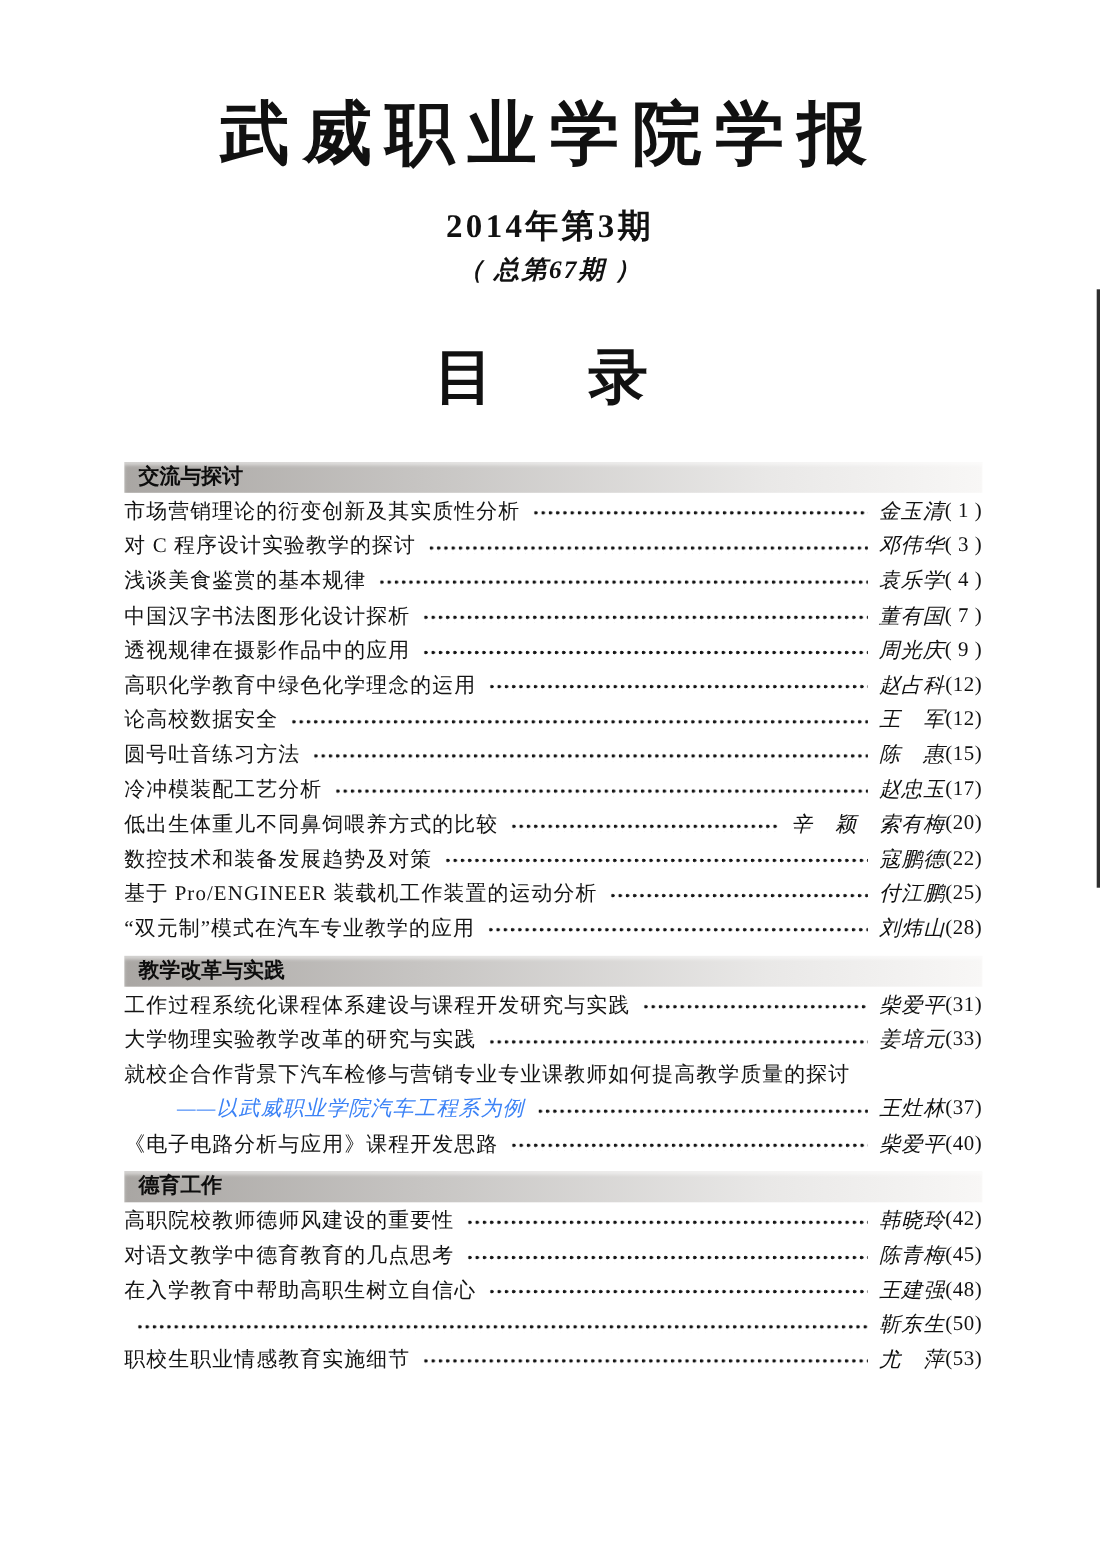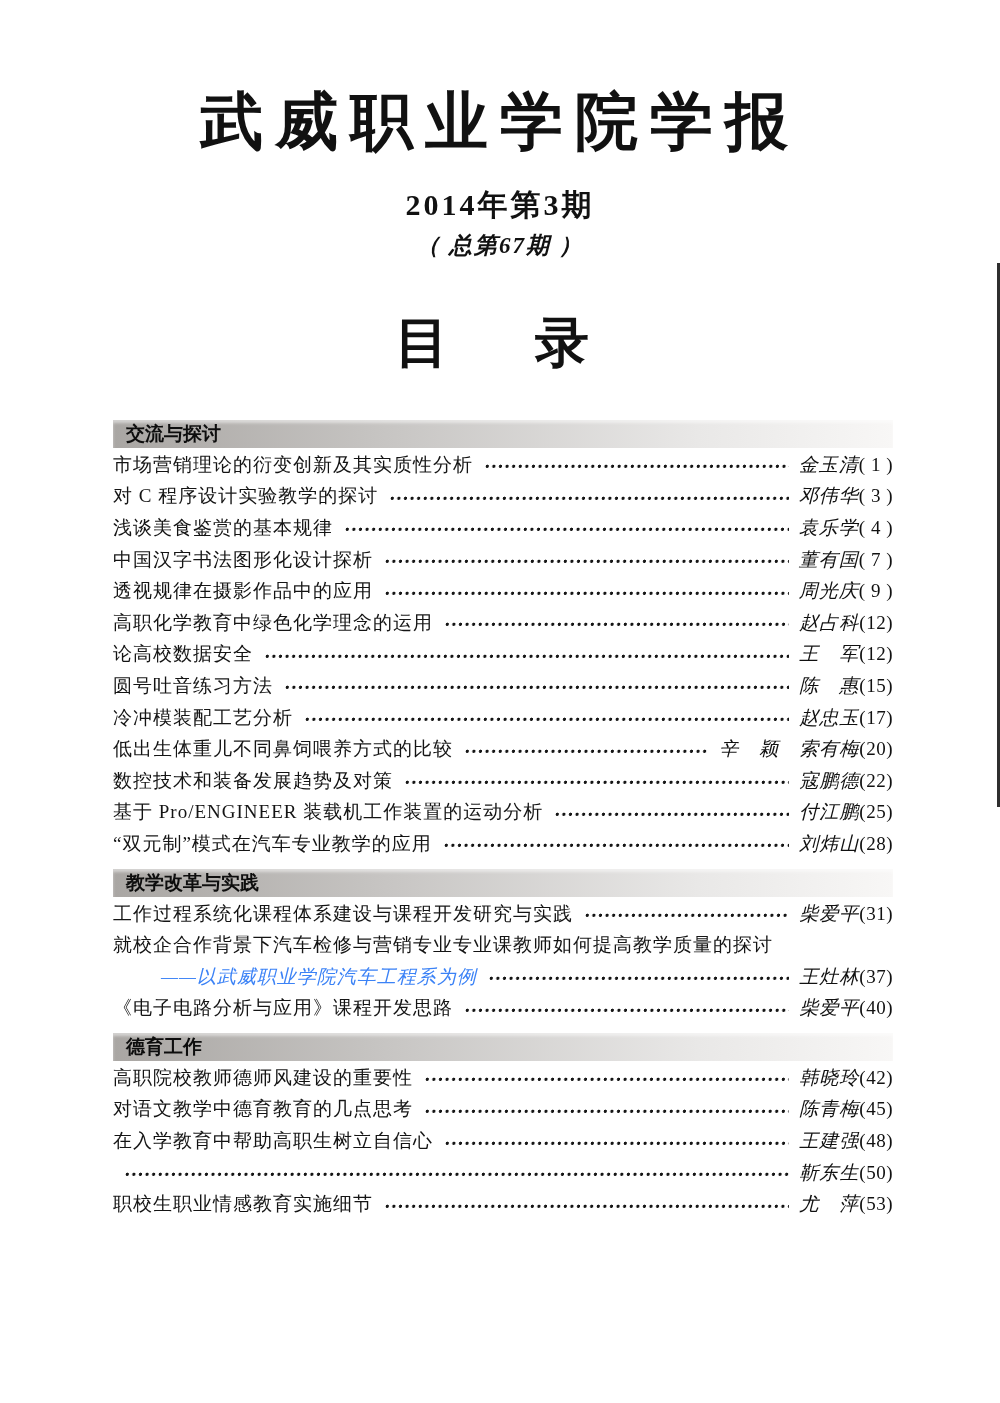--- a/index.html
+++ b/index.html
@@ -150,20 +150,21 @@
         <div class="row"><span class="t">低出生体重儿不同鼻饲喂养方式的比较</span><span class="leader"></span><span class="author">辛　颖　索有梅</span><span class="pageno">(20)</span></div>
         <div class="row"><span class="t">数控技术和装备发展趋势及对策</span><span class="leader"></span><span class="author">寇鹏德</span><span class="pageno">(22)</span></div>
         <div class="row"><span class="t">基于 Pro/ENGINEER 装载机工作装置的运动分析</span><span class="leader"></span><span class="author">付江鹏</span><span class="pageno">(25)</span></div>
         <div class="row"><span class="t">“双元制”模式在汽车专业教学的应用</span><span class="leader"></span><span class="author">刘炜山</span><span class="pageno">(28)</span></div>
       </div>
     </section>
     <section>
       <div class="section-bar"><span>教学改革与实践</span></div>
       <div class="rows">
         <div class="row"><span class="t">工作过程系统化课程体系建设与课程开发研究与实践</span><span class="leader"></span><span class="author">柴爱平</span><span class="pageno">(31)</span></div>
+        <div class="row"><span class="t">大学物理实验教学改革的研究与实践</span><span class="leader"></span><span class="author">姜培元</span><span class="pageno">(33)</span></div>
         <div class="row"><span class="t">就校企合作背景下汽车检修与营销专业专业课教师如何提高教学质量的探讨</span></div>
         <div class="row"><span class="sub">——以武威职业学院汽车工程系为例</span><span class="leader"></span><span class="author">王灶林</span><span class="pageno">(37)</span></div>
         <div class="row"><span class="t">《电子电路分析与应用》课程开发思路</span><span class="leader"></span><span class="author">柴爱平</span><span class="pageno">(40)</span></div>
       </div>
     </section>
     <section>
       <div class="section-bar"><span>德育工作</span></div>
       <div class="rows">
         <div class="row"><span class="t">高职院校教师德师风建设的重要性</span><span class="leader"></span><span class="author">韩晓玲</span><span class="pageno">(42)</span></div>
         <div class="row"><span class="t">对语文教学中德育教育的几点思考</span><span class="leader"></span><span class="author">陈青梅</span><span class="pageno">(45)</span></div>

